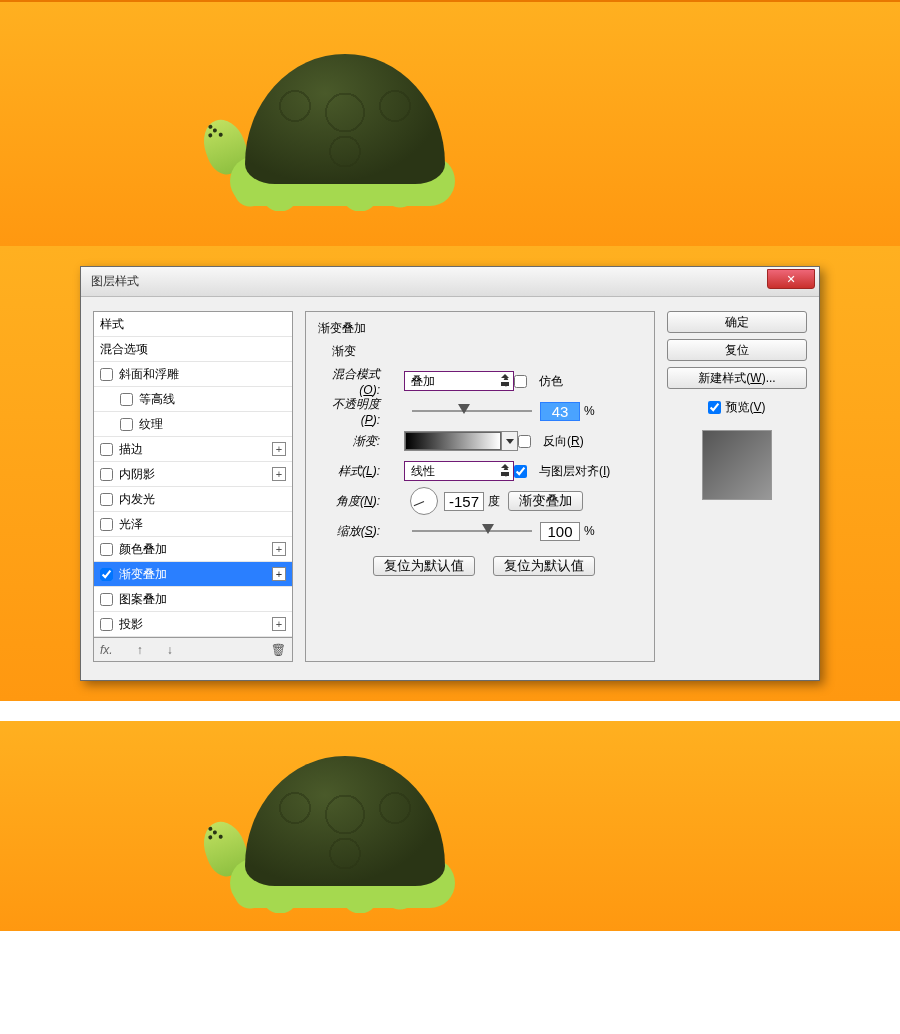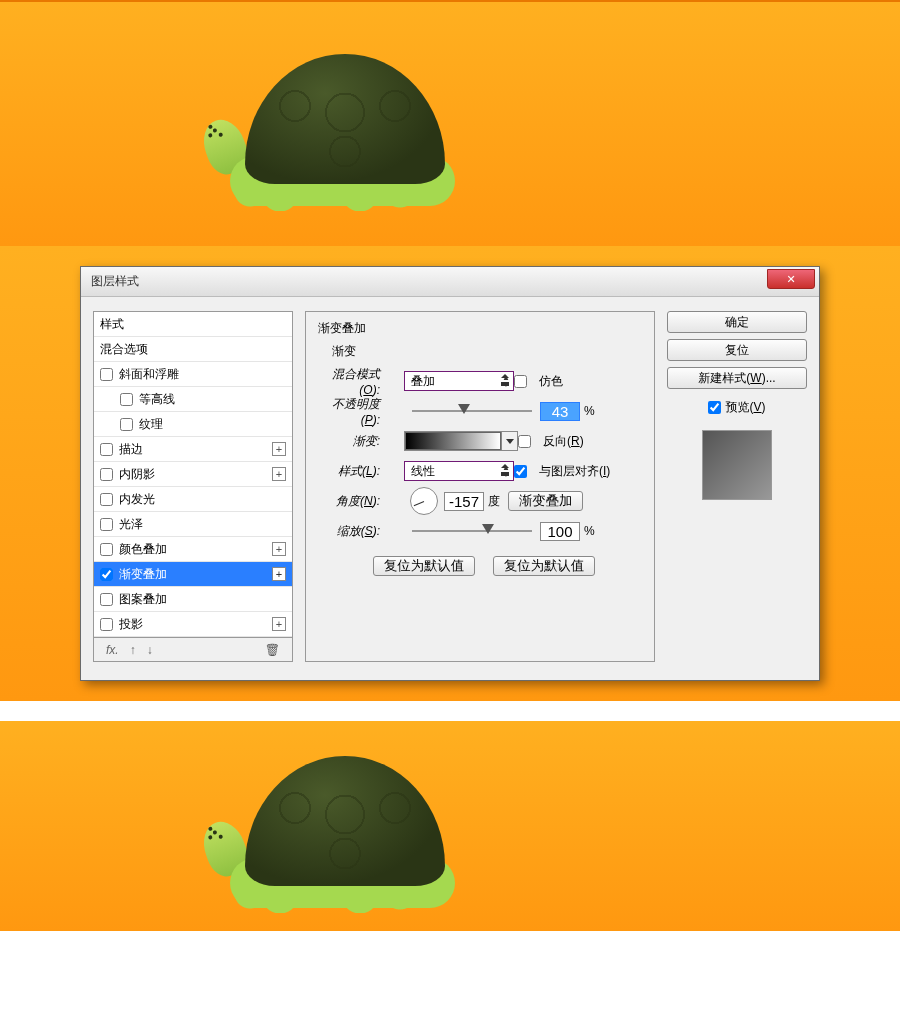--- a/index.html
+++ b/index.html
@@ -43,21 +43,21 @@
 
 .styles-col { width: 200px; display: flex; flex-direction: column; }
 .styles-list { border: 1px solid #999; background: #fff; flex: 1; }
 .style-row { display: flex; align-items: center; height: 25px; padding: 0 6px; border-bottom: 1px solid #e5e5e5; position: relative; }
 .style-row.header { font-weight: normal; }
 .style-row input[type=checkbox] { margin-right: 6px; }
 .style-row .plus { position: absolute; right: 6px; width: 14px; height: 14px; border: 1px solid #888; background: #fff; font-size: 11px; line-height: 12px; text-align: center; color: #555; }
 .style-row.indent { padding-left: 26px; }
 .style-row.selected { background: #2a7fff; color: #fff; }
 .style-row.selected .plus { background: #fff; color: #333; }
-.styles-footer { height: 24px; border: 1px solid #999; border-top: none; background: #f0f0f0; display: flex; align-items: center; padding: 0 12px; gap: 11px; font-style: italic; color: #666; }
+.styles-footer { height: 24px; border: 1px solid #999; border-top: none; background: #f0f0f0; display: flex; align-items: center; padding: 0 6px; gap: 24px; font-style: italic; color: #666; }
 .styles-footer .spacer { flex: 1; }
 .trash { color: #555; font-style: normal; }
 
 
 .settings-col { flex: 1; border: 1px solid #999; background: #f0f0f0; padding: 8px 12px; }
 .section-title { font-size: 12px; margin-bottom: 6px; }
 .group-label { margin: 4px 0 8px 14px; }
 .form-row { display: flex; align-items: center; height: 26px; margin-bottom: 4px; }
 .form-row .lbl { width: 86px; text-align: right; padding-right: 24px; font-style: italic; }
 .select { height: 20px; border: 1px solid #701a75; background: #fff; display: inline-flex; align-items: center; padding: 0 18px 0 6px; position: relative; min-width: 96px; }

